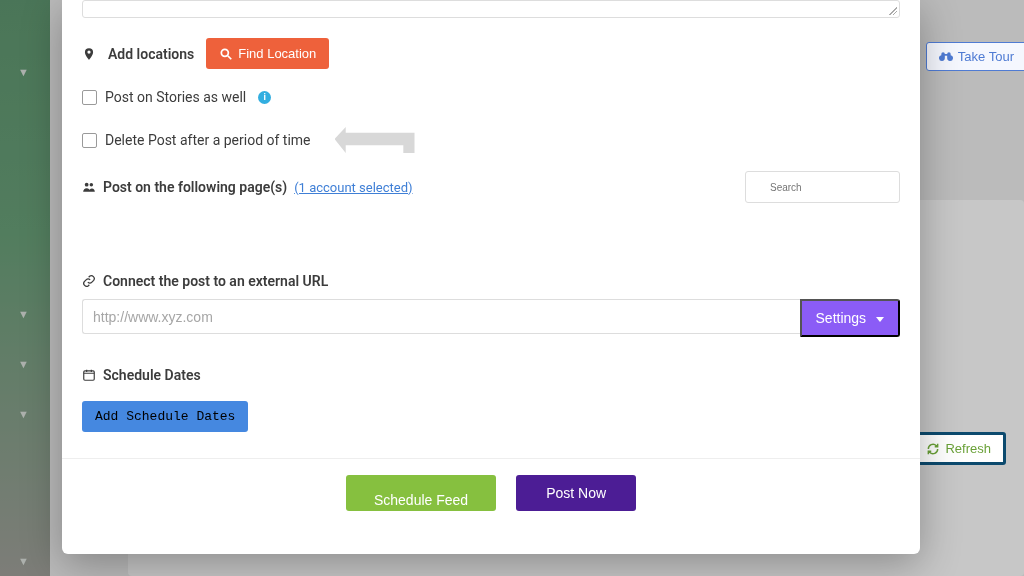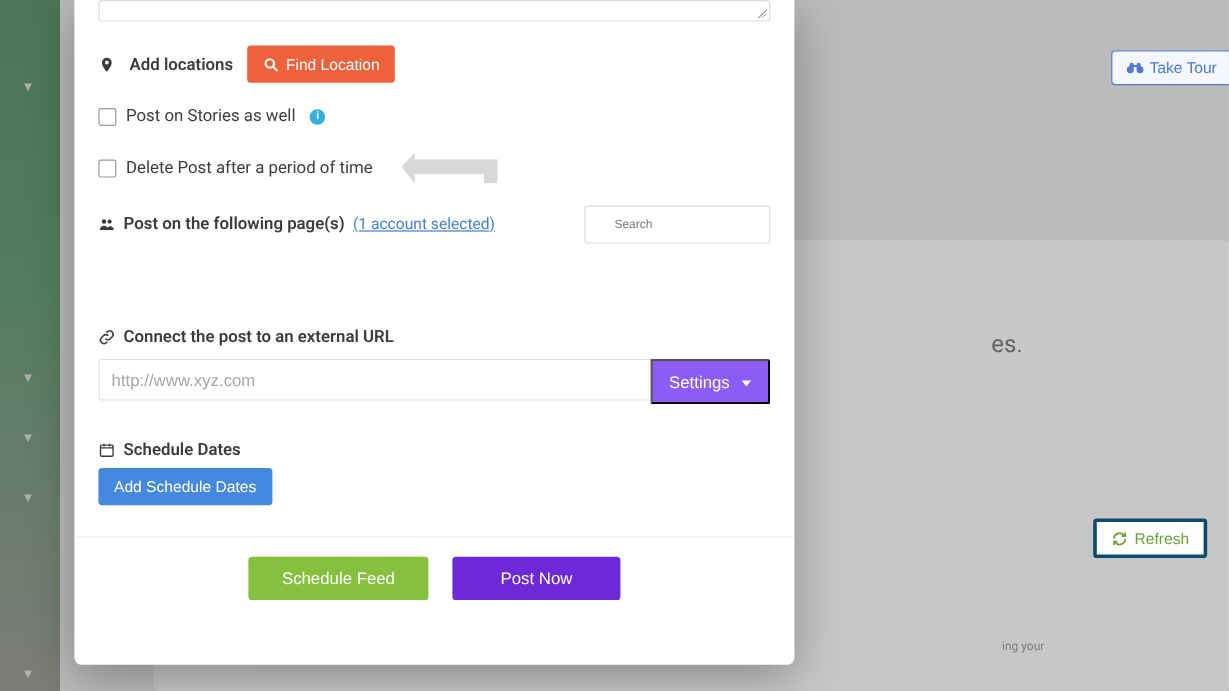--- a/index.html
+++ b/index.html
@@ -75,21 +75,21 @@
       gap: 5px;
       align-items: center;
     }
     .bg-text1 { position:absolute; top:274px; left:776px; color:#4a4a4a; font-size:20px; }
     .bg-text2 { position:absolute; top:534px; left:785px; color:#787878; font-size:10px; }
 
     
     .modal {
       position: absolute;
       top: 0; left: 62px;
-      width: 600px;
+      width: 858px;
       height: 554px;
       background: #ffffff;
       border-radius: 0 0 6px 6px;
       box-shadow: 0 10px 40px rgba(0,0,0,0.3);
       display: flex;
       flex-direction: column;
     }
     .modal-body {
       padding: 0 20px 20px 20px;
       flex: 1;
@@ -120,26 +120,26 @@
     .label-strong { font-weight:600; color:#3c3c3c; font-size:14px; }
     .label-normal { color:#3c3c3c; font-size:14px; }
 
     .btn {
       border: none;
       border-radius: 3px;
       padding: 8px 13px;
       font-size: 13px;
       cursor: pointer;
       display: inline-flex;
-      align-items: center;
+      align-items: flex-end;
       gap: 5px;
     }
     .btn-orange { background:#ee613b; color:#fff; }
-    .btn-blue { background:#4588e0; color:#ffffff; }
-    .btn-blue-lg { background:#6d28d9; color:#fff; padding:10px 40px; font-size:14px; }
+    .btn-blue { background:#4588e0; color:#000000;font-family:Liberation Mono, monospace; }
+    .btn-blue-lg { background:#4c1d95; color:#fff; padding:10px 30px; font-size:14px; }
     .btn-green-lg { background:#86c03f; color:#fff; padding:3px 28px; font-size:14px; }
     .btn-settings { background:#8b5cf6; color:#fff; padding:9px 14px; border-radius:0 3px 3px 0; font-size:14px; }
 
     .checkbox-row { display:flex; align-items:center; gap:8px; margin-bottom:22px; }
     .checkbox {
       width:15px; height:15px; border:1.5px solid #9a9a9a; border-radius:2px; background:#fff;
       cursor: pointer; flex-shrink: 0;
     }
 
     .info-dot {
@@ -162,21 +162,21 @@
       width:155px; height:32px; border:1px solid #ddd; border-radius:3px; padding:0 24px; font-size:10px;
     }
 
     .connect-row { display:flex; align-items:center; gap:7px; margin-bottom:10px; }
     .url-row { display:flex; margin-bottom:30px; }
     .url-input {
       flex:1; height:35px; border:1px solid #ddd; border-right:none; border-radius:3px 0 0 3px; padding:0 10px; font-size:14px;
     }
     .url-input::placeholder { color:#a6a6a6; }
 
-    .schedule-row { display:flex; align-items:center; gap:7px; margin-bottom:7px; }
+    .schedule-row { display:flex; align-items:center; gap:7px; margin-bottom:18px; }
 
     .icon { width:14px; height:14px; display:inline-block; flex-shrink:0; }
     .icon svg { width:100%; height:100%; display:block; }
 
     .divider { border:none; border-top:1px solid #eee; margin:0 -20px; }
     .footer { padding:16px 0 18px; display:flex; justify-content:center; gap:20px; }
 
     .caret-down { width:0; height:0; border-left:4px solid transparent; border-right:4px solid transparent; border-top:5px solid #fff; display:inline-block; margin-left:6px; vertical-align:middle; }
   </style>
 </head>

